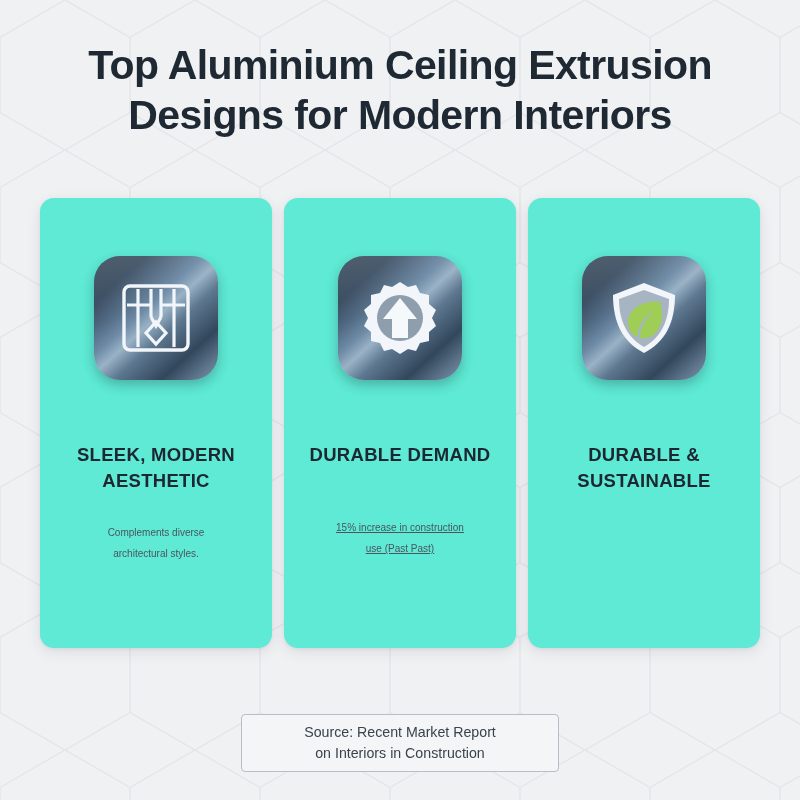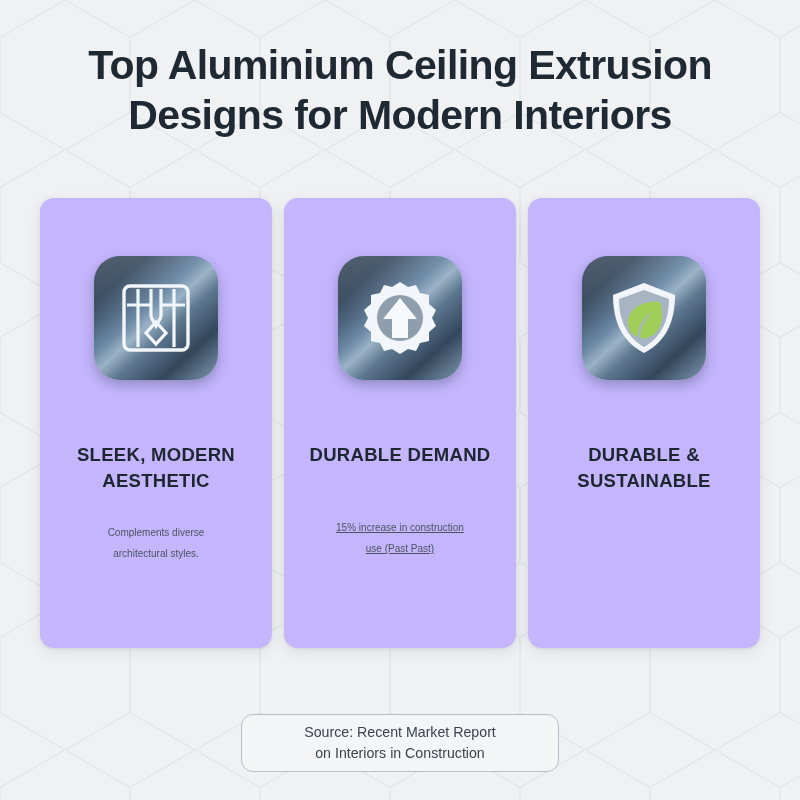--- a/index.html
+++ b/index.html
@@ -57,21 +57,21 @@
     left: 40px;
     width: 720px;
     height: 450px;
     display: flex;
     justify-content: space-between;
   }
 
   .card {
     width: 232px;
     height: 450px;
-    background: #c4b5fd;
+    background: #5eead4;
     border-radius: 14px;
     box-shadow: 0 4px 14px rgba(40, 50, 65, 0.10),
                 0 1px 3px rgba(40, 50, 65, 0.07);
     display: flex;
     flex-direction: column;
     align-items: center;
     padding-top: 58px;
   }
 
   
@@ -142,21 +142,21 @@
 
   
   .source-box {
     position: absolute;
     top: 714px;
     left: 241px;
     width: 318px;
     height: 58px;
     background: #f4f5f6;
     border: 1.5px solid #b6bec7;
-    border-radius: 12px;
+    border-radius: 4px;
     display: flex;
     flex-direction: column;
     align-items: center;
     justify-content: center;
   }
 
   .source-line {
     font-size: 14.2px;
     color: #39434e;
     line-height: 21px;

